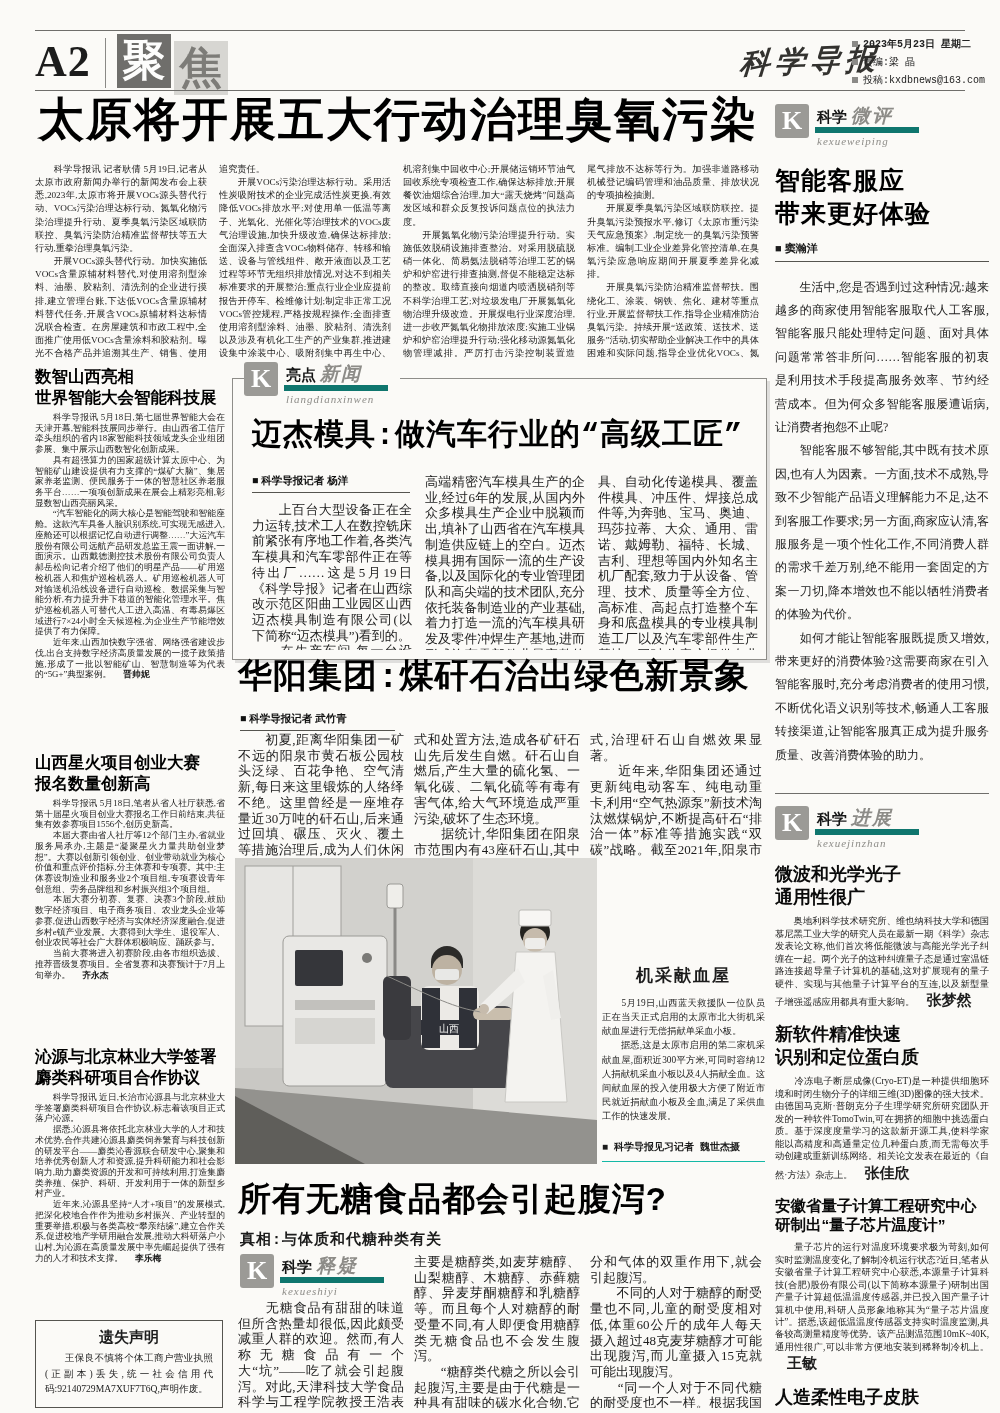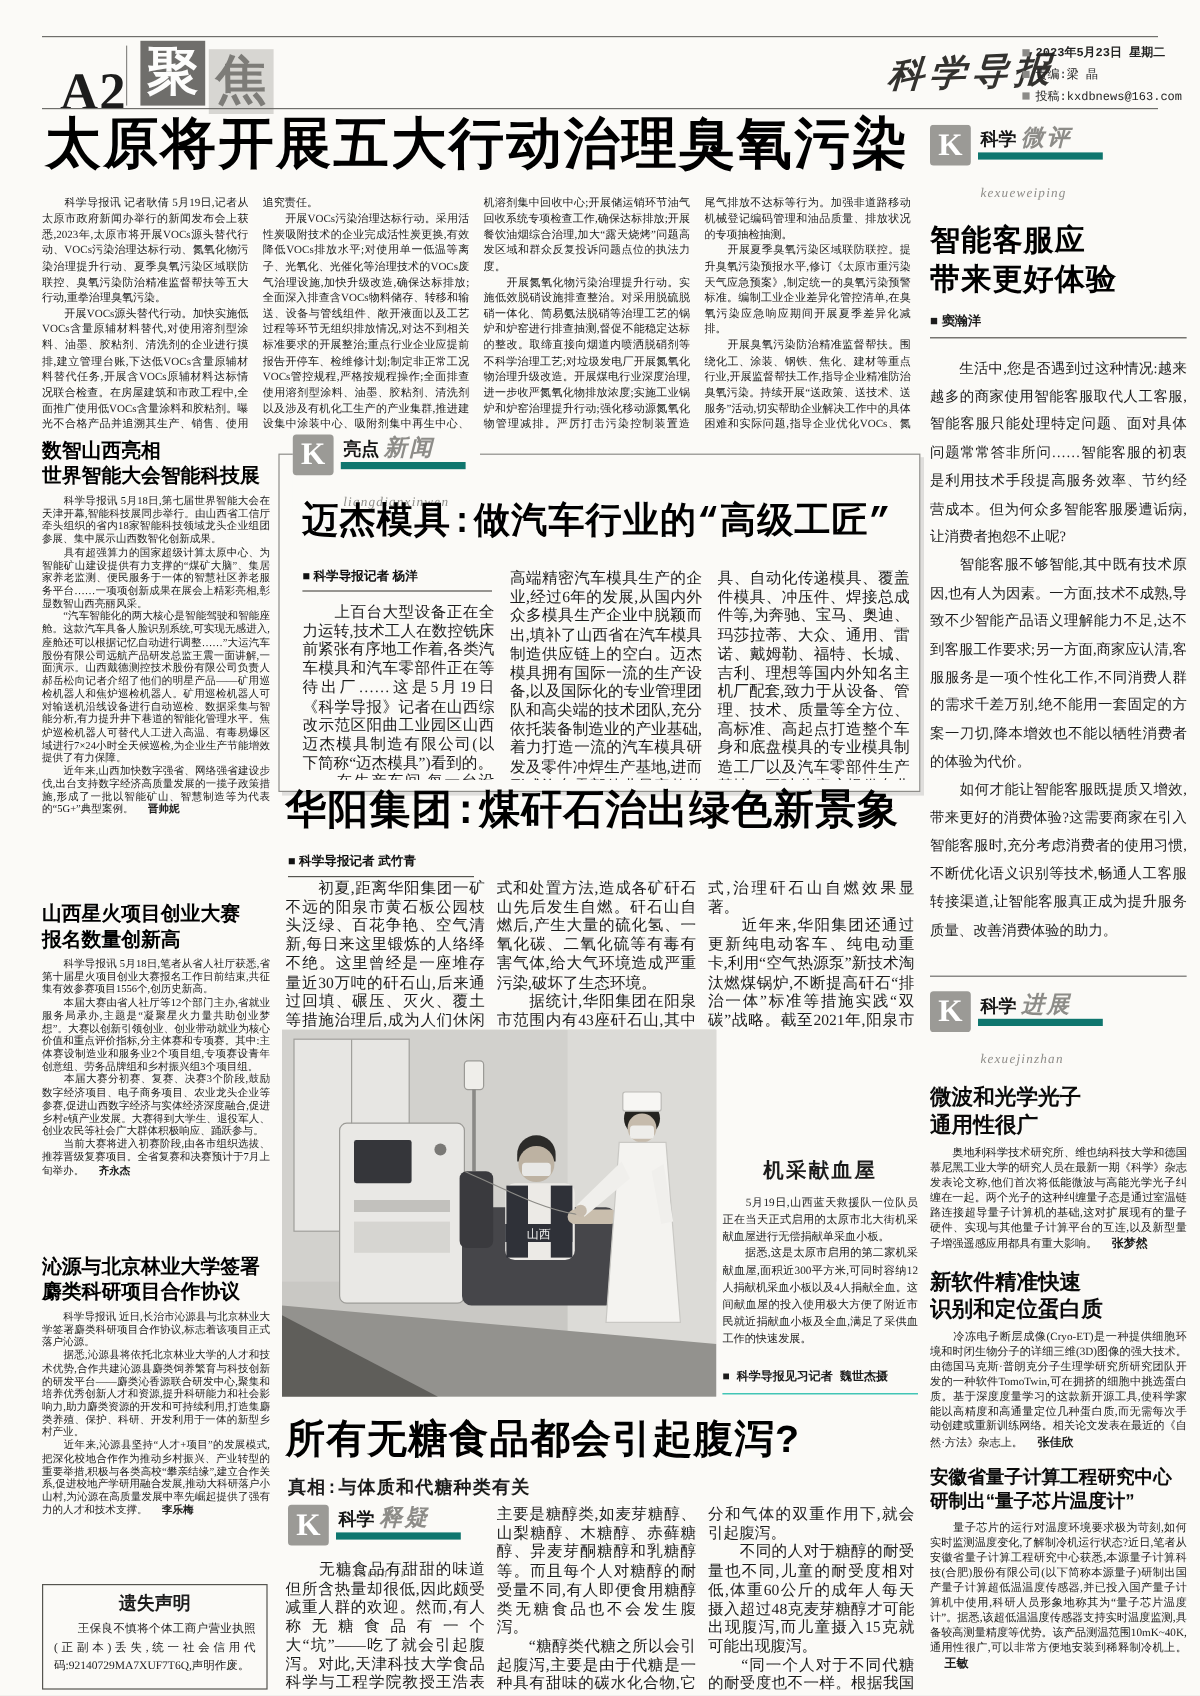--- a/index.html
+++ b/index.html
@@ -36,49 +36,49 @@
   .byrow{font:700 10.5px/1.2 "Liberation Sans",sans-serif;color:#111;
          border-bottom:1px solid #55544f;padding-bottom:5px;}
   
   .klogo{display:flex;align-items:flex-start;gap:6px;}
   .kbox{width:34px;height:34px;background:#9b9a96;color:#fff;border-radius:3px;
         font:700 26px/34px "Liberation Serif",serif;text-align:center;flex:none;}
   .kt-top{display:flex;align-items:baseline;border-bottom:6px solid #0f766e;
           padding:2px 26px 2px 2px;}
   .kt-bold{font:700 15px/1 "Liberation Sans",sans-serif;color:#161616;}
   .kt-cal{font:700 italic 19px/1 "Liberation Serif",serif;color:#8d8c88;letter-spacing:2px;margin-left:4px;}
-  .kt-py{font:italic 11px/1.5 "Liberation Serif",serif;color:#8d8c88;letter-spacing:1px;padding-left:2px;margin-top:20px;}
+  .kt-py{font:italic 11px/1.5 "Liberation Serif",serif;color:#8d8c88;letter-spacing:1px;padding-left:2px;}
   
   .hbox{border:1px solid #8e8d89;box-shadow:3px 3px 0 rgba(60,58,54,.14);background:#fbfaf7;}
   .logo-onbox{background:#fbfaf7;padding:0 12px 2px 0;}
   
   .notice{border:1.5px solid #55544f;background:#fbfaf7;}
   .notice-title{font:700 15px/1 "Liberation Sans",sans-serif;text-align:center;margin:8px 0 6px;}
   .notice-body{font-size:9.6px;line-height:1.62;padding:0 9px;}
   
   .side{overflow:hidden;}
   .side-hl{font:900 25px/1.32 "Liberation Sans",sans-serif;color:#000;letter-spacing:1px;}
   .side-by{font:700 11px/1.2 "Liberation Sans",sans-serif;border-bottom:1px solid #55544f;
            padding-bottom:6px;margin-top:12px;}
   .side-body{font-size:12px;line-height:1.95;margin-top:14px;}
   .srule{height:1px;background:#6f6e6b;margin:26px 0 12px;}
   .jzart{margin-bottom:13px;}
   .jzh{font:700 18px/1.28 "Liberation Sans",sans-serif;color:#0a0a0a;margin-bottom:6px;}
   .jzh.small{font-size:15.5px;}
   .jz-body{font-size:9.3px;line-height:1.34;}
-  .jz-body .inby{font-size:10px;}
+  .jz-body .inby{font-size:15px;}
   .capline{border-bottom:1px solid #14b8a6;padding-bottom:7px;}
 </style>
 </head>
 <body>
 
 <div class="page">
 
   <div class="abs rule" style="left:35px;top:30px;width:930px;height:1px;"></div>
-  <div class="abs pageno" style="left:50px;top:40px;margin-top:15px;">A2</div>
+  <div class="abs pageno" style="left:35px;top:40px;">A2</div>
   <div class="abs vdiv" style="left:105px;top:38px;height:50px;"></div>
   <div class="abs" style="left:117px;top:34px;">
     <span class="zi zi1">聚</span><span class="zi zi2">焦</span>
   </div>
   <div class="abs masthead" style="left:740px;top:46px;">科学导报</div>
   <div class="abs hei" style="left:852px;top:37px;width:145px;">
     <div class="hrow first">
         <span class="sq"></span>
         <span>2023年5月23日 星期二</span>
       </div>

